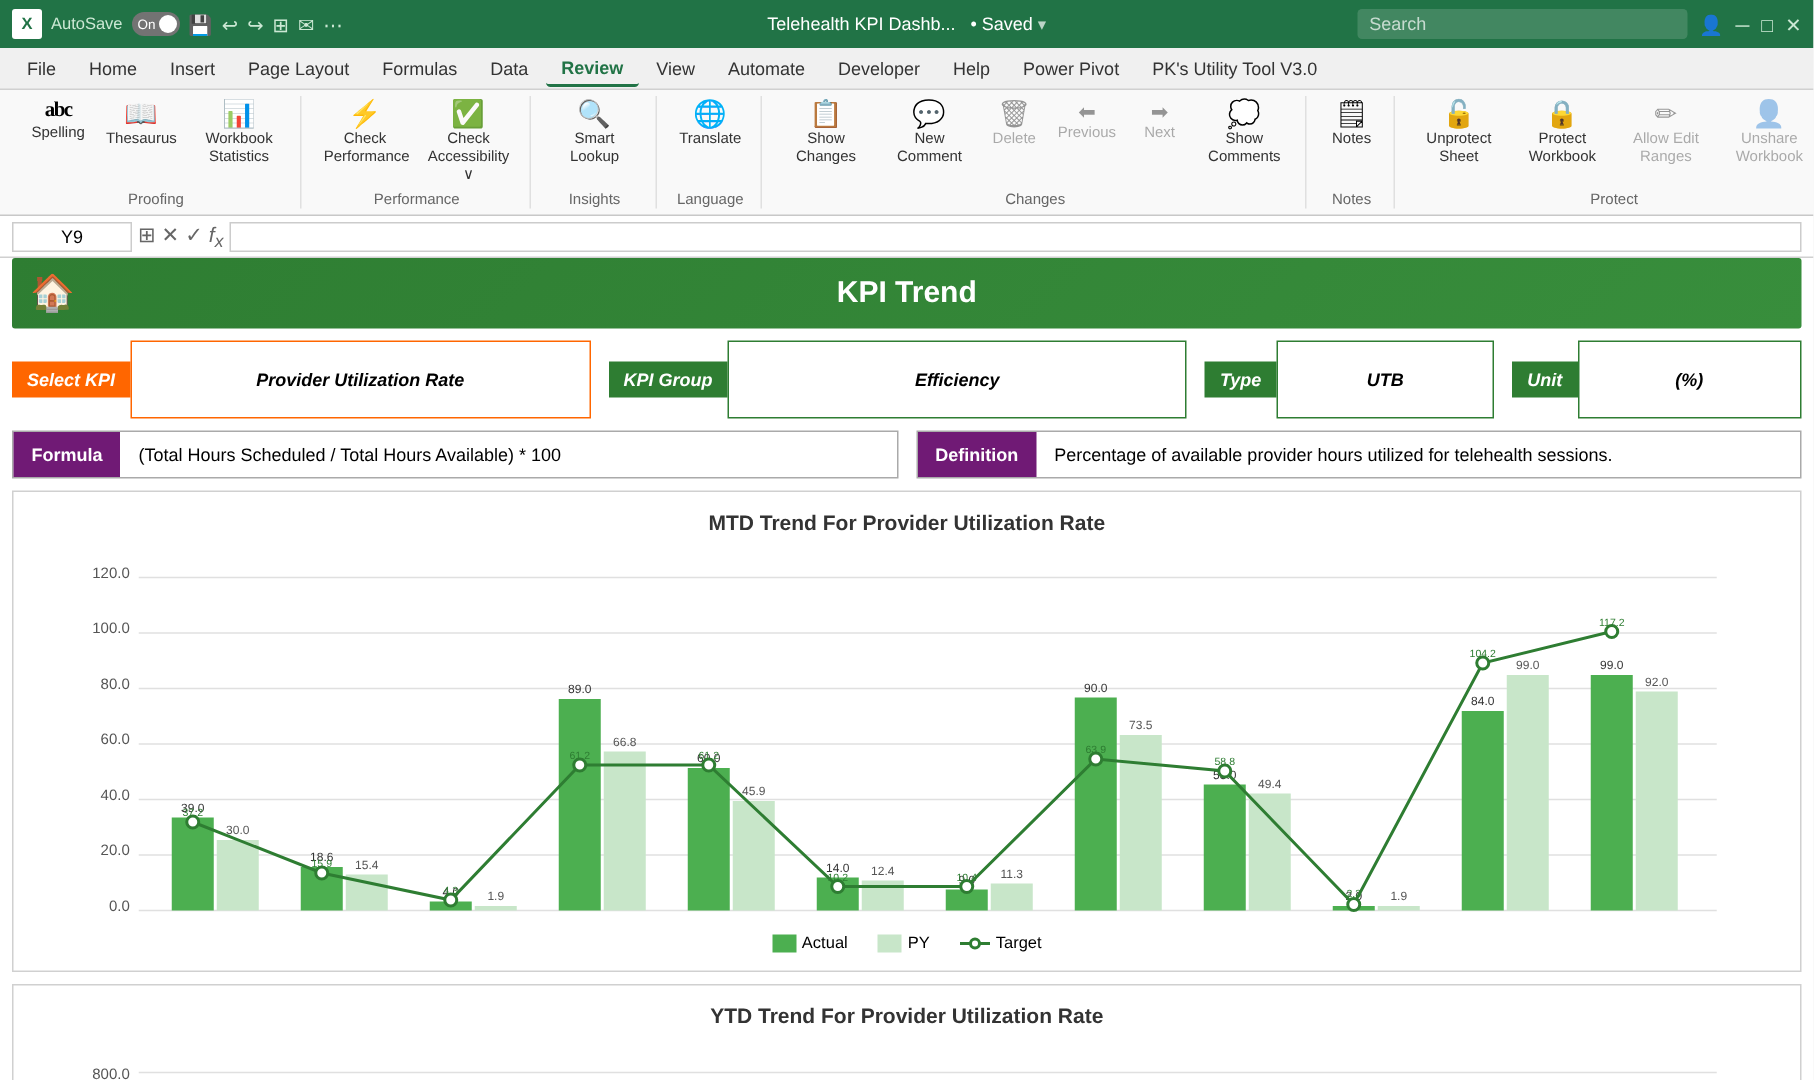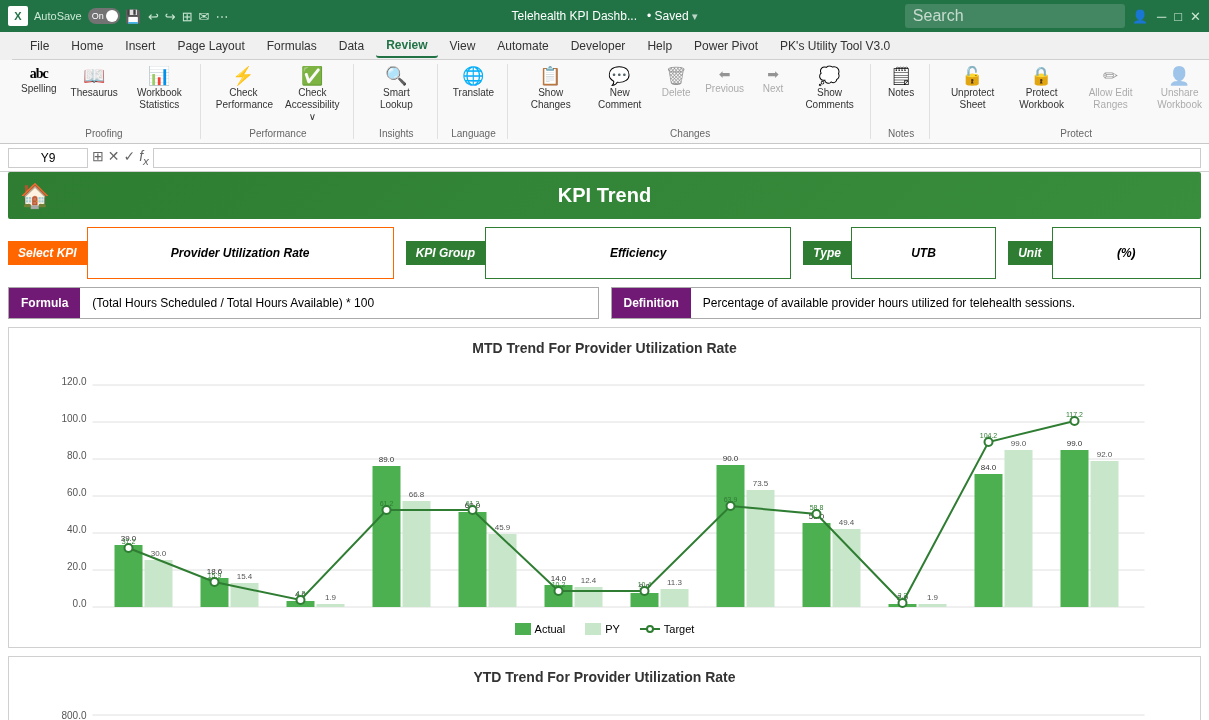--- a/index.html
+++ b/index.html
@@ -15,33 +15,32 @@
       padding: 0 8px;
       gap: 8px;
     }
     .title-bar-left { display: flex; align-items: center; gap: 6px; flex: 1; }
     .excel-logo { width: 20px; height: 20px; background: #fff; color: #217346; font-weight: bold; font-size: 11px; display: flex; align-items: center; justify-content: center; border-radius: 2px; }
     .autosave-label { font-size: 11px; color: #cce8d4; }
     .toggle-on { background: #737373; border-radius: 10px; width: 32px; height: 16px; display: flex; align-items: center; padding: 2px; cursor: pointer; }
     .toggle-knob { background: white; border-radius: 50%; width: 12px; height: 12px; margin-left: auto; }
     .title-bar-icons { display: flex; align-items: center; gap: 8px; }
     .title-icon { color: #cce8d4; font-size: 13px; cursor: pointer; }
-    .search-bar { background: rgba(255,255,255,0.15); border: none; border-radius: 3px; padding: 3px 8px; color: #ffffff; font-size: 16px; width: 220px; }
+    .search-bar { background: rgba(255,255,255,0.15); border: none; border-radius: 3px; padding: 3px 8px; color: #ffffff; font-size: 12px; width: 220px; }
     .search-bar::placeholder { color: rgba(255,255,255,0.7); }
 
     
     .menu-bar {
       background: #f0f0f0;
       height: 28px;
       display: flex;
       align-items: center;
       padding: 0 8px;
       gap: 2px;
       border-bottom: 1px solid #d0d0d0;
-      margin-left: 12px;
     }
     .menu-item {
       padding: 4px 10px;
       font-size: 12px;
       cursor: pointer;
       border-radius: 3px;
       color: #333;
     }
     .menu-item.active { color: #217346; border-bottom: 2px solid #217346; font-weight: 600; }
 

